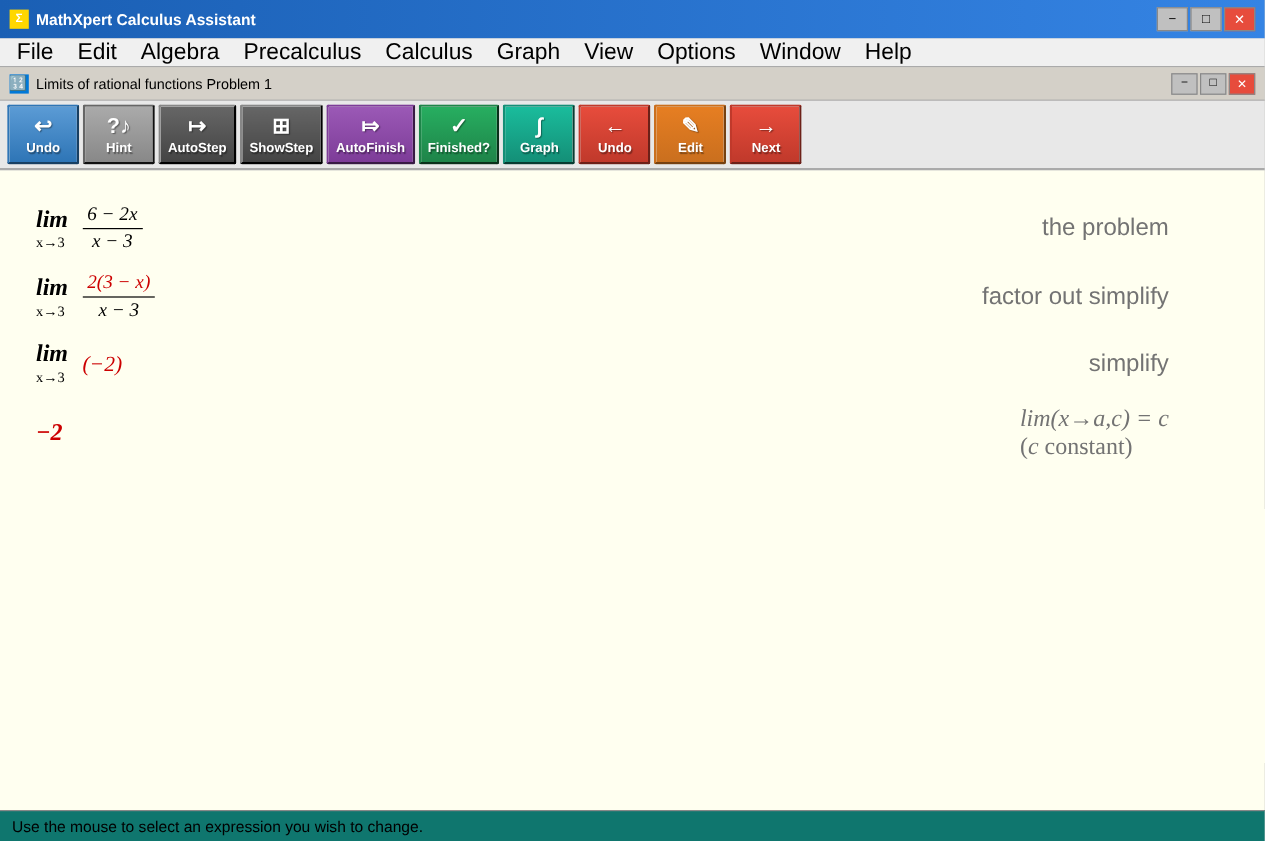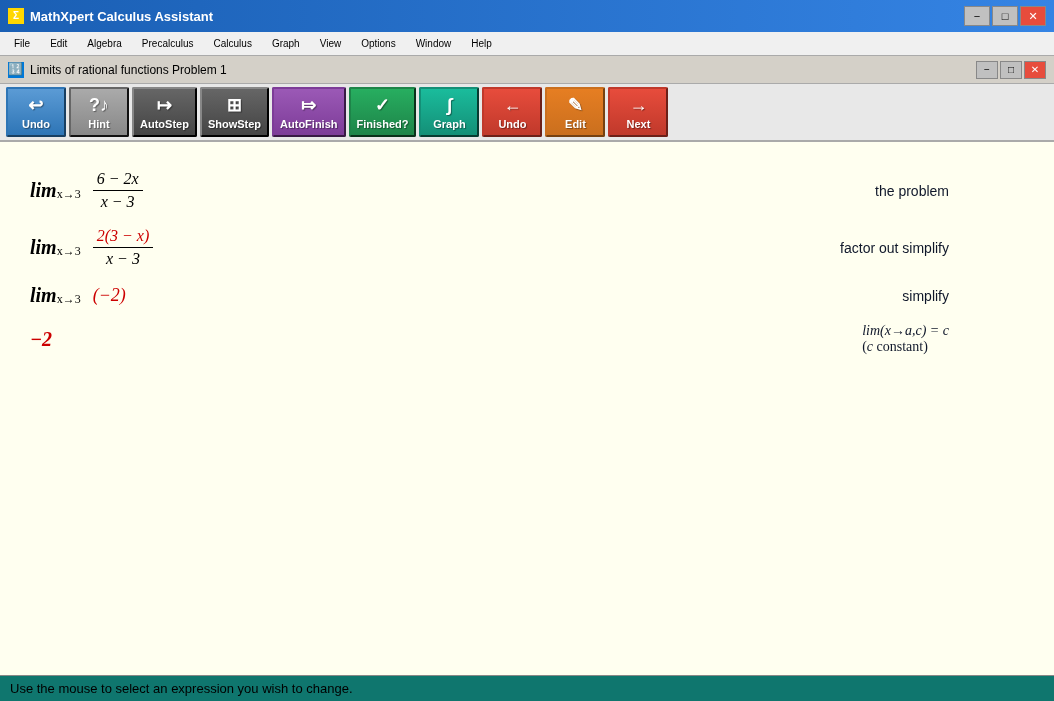--- a/index.html
+++ b/index.html
@@ -54,21 +54,21 @@
     .menu-bar {
       background: #f0f0f0;
       border-bottom: 1px solid #aaa;
       display: flex;
       align-items: center;
       height: 24px;
       padding: 0 4px;
     }
     .menu-item {
       padding: 2px 10px;
-      font-size: 10px;
+      font-size: 19px;
       cursor: pointer;
       color: #000;
     }
 
     
     .app-header {
       background: #d4d0c8;
       border-bottom: 1px solid #aaa;
       display: flex;
       align-items: center;
@@ -150,22 +150,22 @@
 
     .math-area {
       flex: 1;
       padding: 20px 30px;
       display: flex;
       flex-direction: column;
       gap: 0;
     }
     .lim-sym {
       display: flex;
-      flex-direction: row;
-      align-items: flex-end;
+      flex-direction: column;
+      align-items: flex-start;
       font-style: italic;
       font-size: 18px;
       color: #000;
     }
     .lim-sym .lim-word {
       font-size: 20px;
       font-weight: bold;
     }
     .lim-sym .lim-sub {
       font-size: 11px;
@@ -215,24 +215,24 @@
       width: 100%;
       padding: 8px 0;
     }
 
     .expr-part {
       min-width: 300px;
     }
 
     .annotation-part {
       margin-left: auto;
-      margin-right: 75px;
+      margin-right: 50px;
       font-family: Arial, sans-serif;
-      font-size: 14px;
-      color: #0f172a;
+      font-size: 20px;
+      color: #737373;
     }
   </style>
 </head>
 <body>
 
 <div class="title-bar">
   <span class="title-bar-icon">Σ</span>
   <span>MathXpert Calculus Assistant</span>
   <div class="title-bar-controls">
     <button class="title-bar-btn">−</button>

